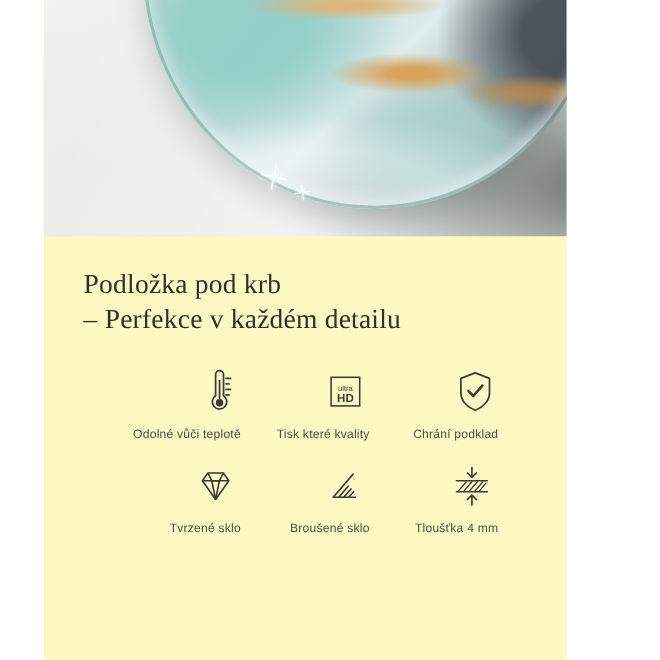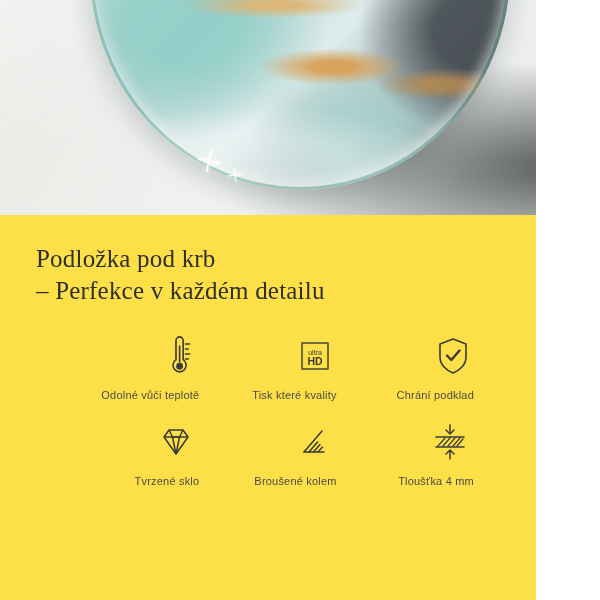--- a/index.html
+++ b/index.html
@@ -8,24 +8,25 @@
   }
   body {
     width: 600px;
     height: 600px;
     background: #ffffff;
     font-family: "Liberation Sans", sans-serif;
     overflow: hidden;
   }
   .page {
     position: relative;
-    width: 536px;
+    width: 475px;
     height: 600px;
-    background: #fde047;
-    overflow: hidden;
+    background: #fef9c3;
+    overflow: hidden;
+    margin-left: 40px;
   }
 
   
   .hero {
     position: relative;
     width: 600px;
     height: 215px;
     overflow: hidden;
     background: #f3f3f1;
   }
@@ -238,21 +239,21 @@
           <svg width="46" height="40" viewBox="0 0 46 40">
             <g stroke="#3a3a3a" stroke-width="1.5" stroke-linecap="round" fill="none">
               <path d="M13 30 L31 9"></path>
               <path d="M13 30 L33 30"></path>
               <path d="M18 30 L26.5 20"></path>
               <path d="M22.5 30 L29 22.5"></path>
               <path d="M27 30 L31.5 25"></path>
             </g>
           </svg>
         </div>
-        <div class="feature-label">Broušené kolem</div>
+        <div class="feature-label">Broušené sklo</div>
       </div>
 
       <div class="feature">
         <div class="feature-icon">
           <svg width="48" height="42" viewBox="0 0 48 42">
             <g stroke="#3a3a3a" stroke-width="1.5" fill="none" stroke-linecap="round" stroke-linejoin="round">
               <line x1="24" y1="4" x2="24" y2="12"></line>
               <path d="M20 9 L24 13 L28 9"></path>
               <line x1="10" y1="16" x2="38" y2="16"></line>
               <line x1="10" y1="26" x2="38" y2="26"></line>

